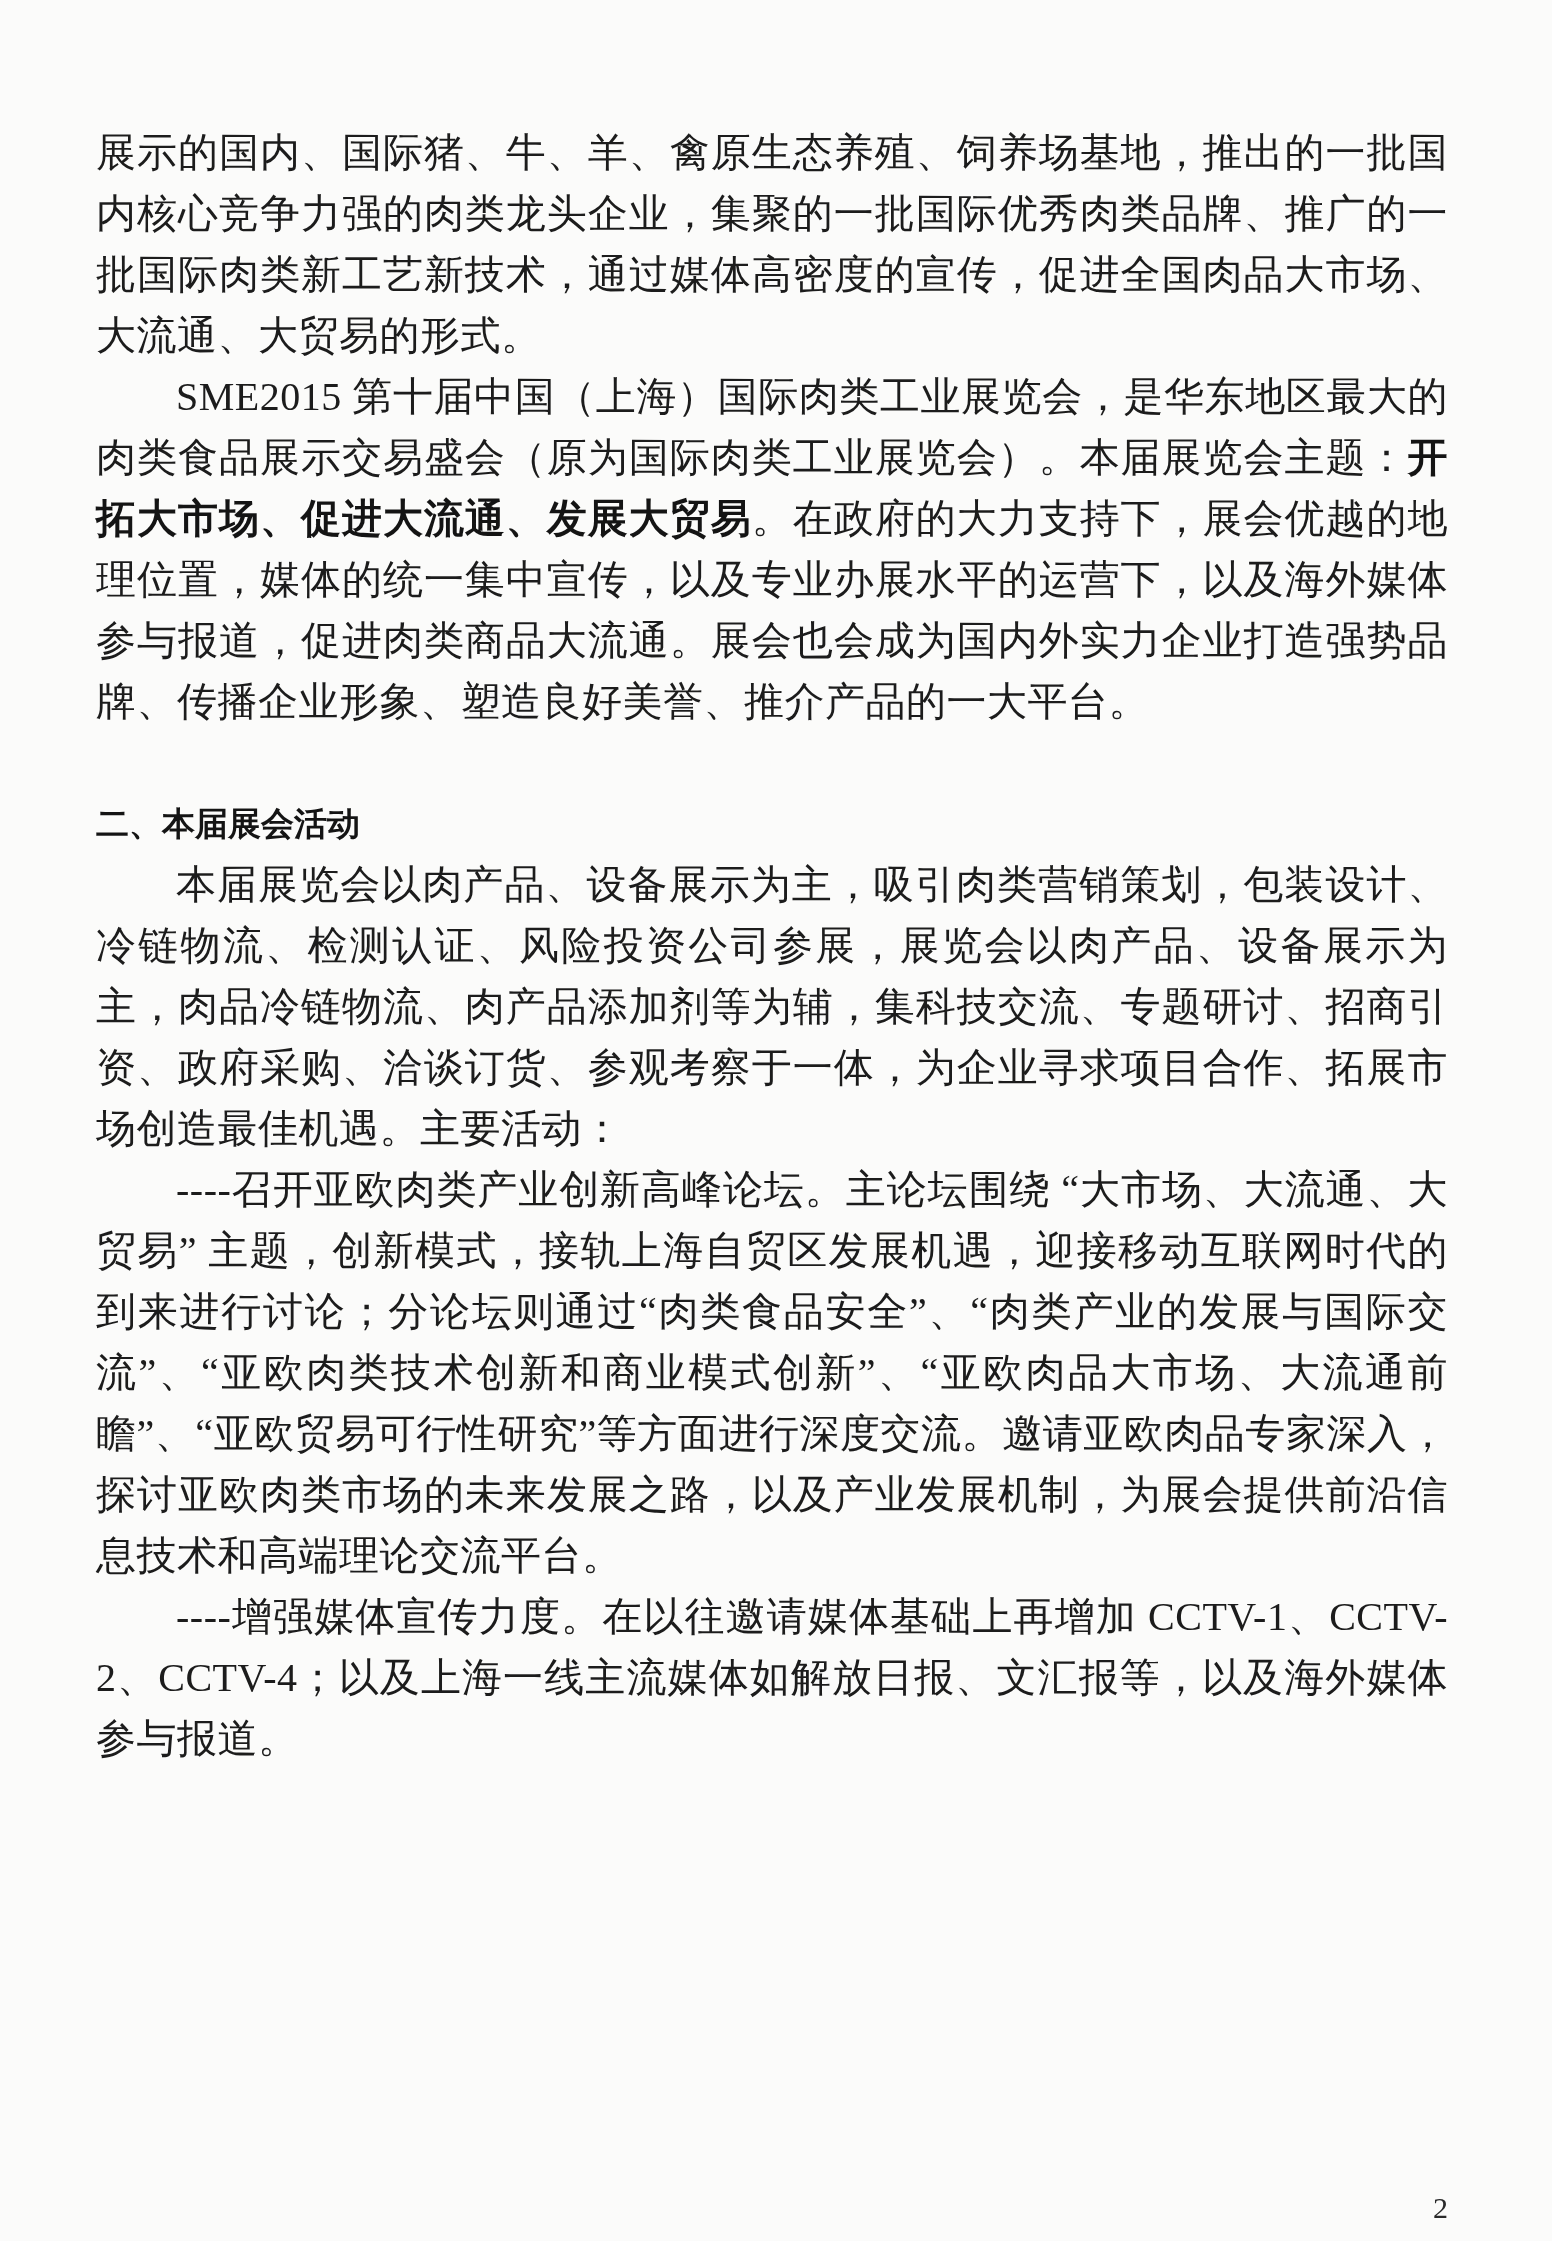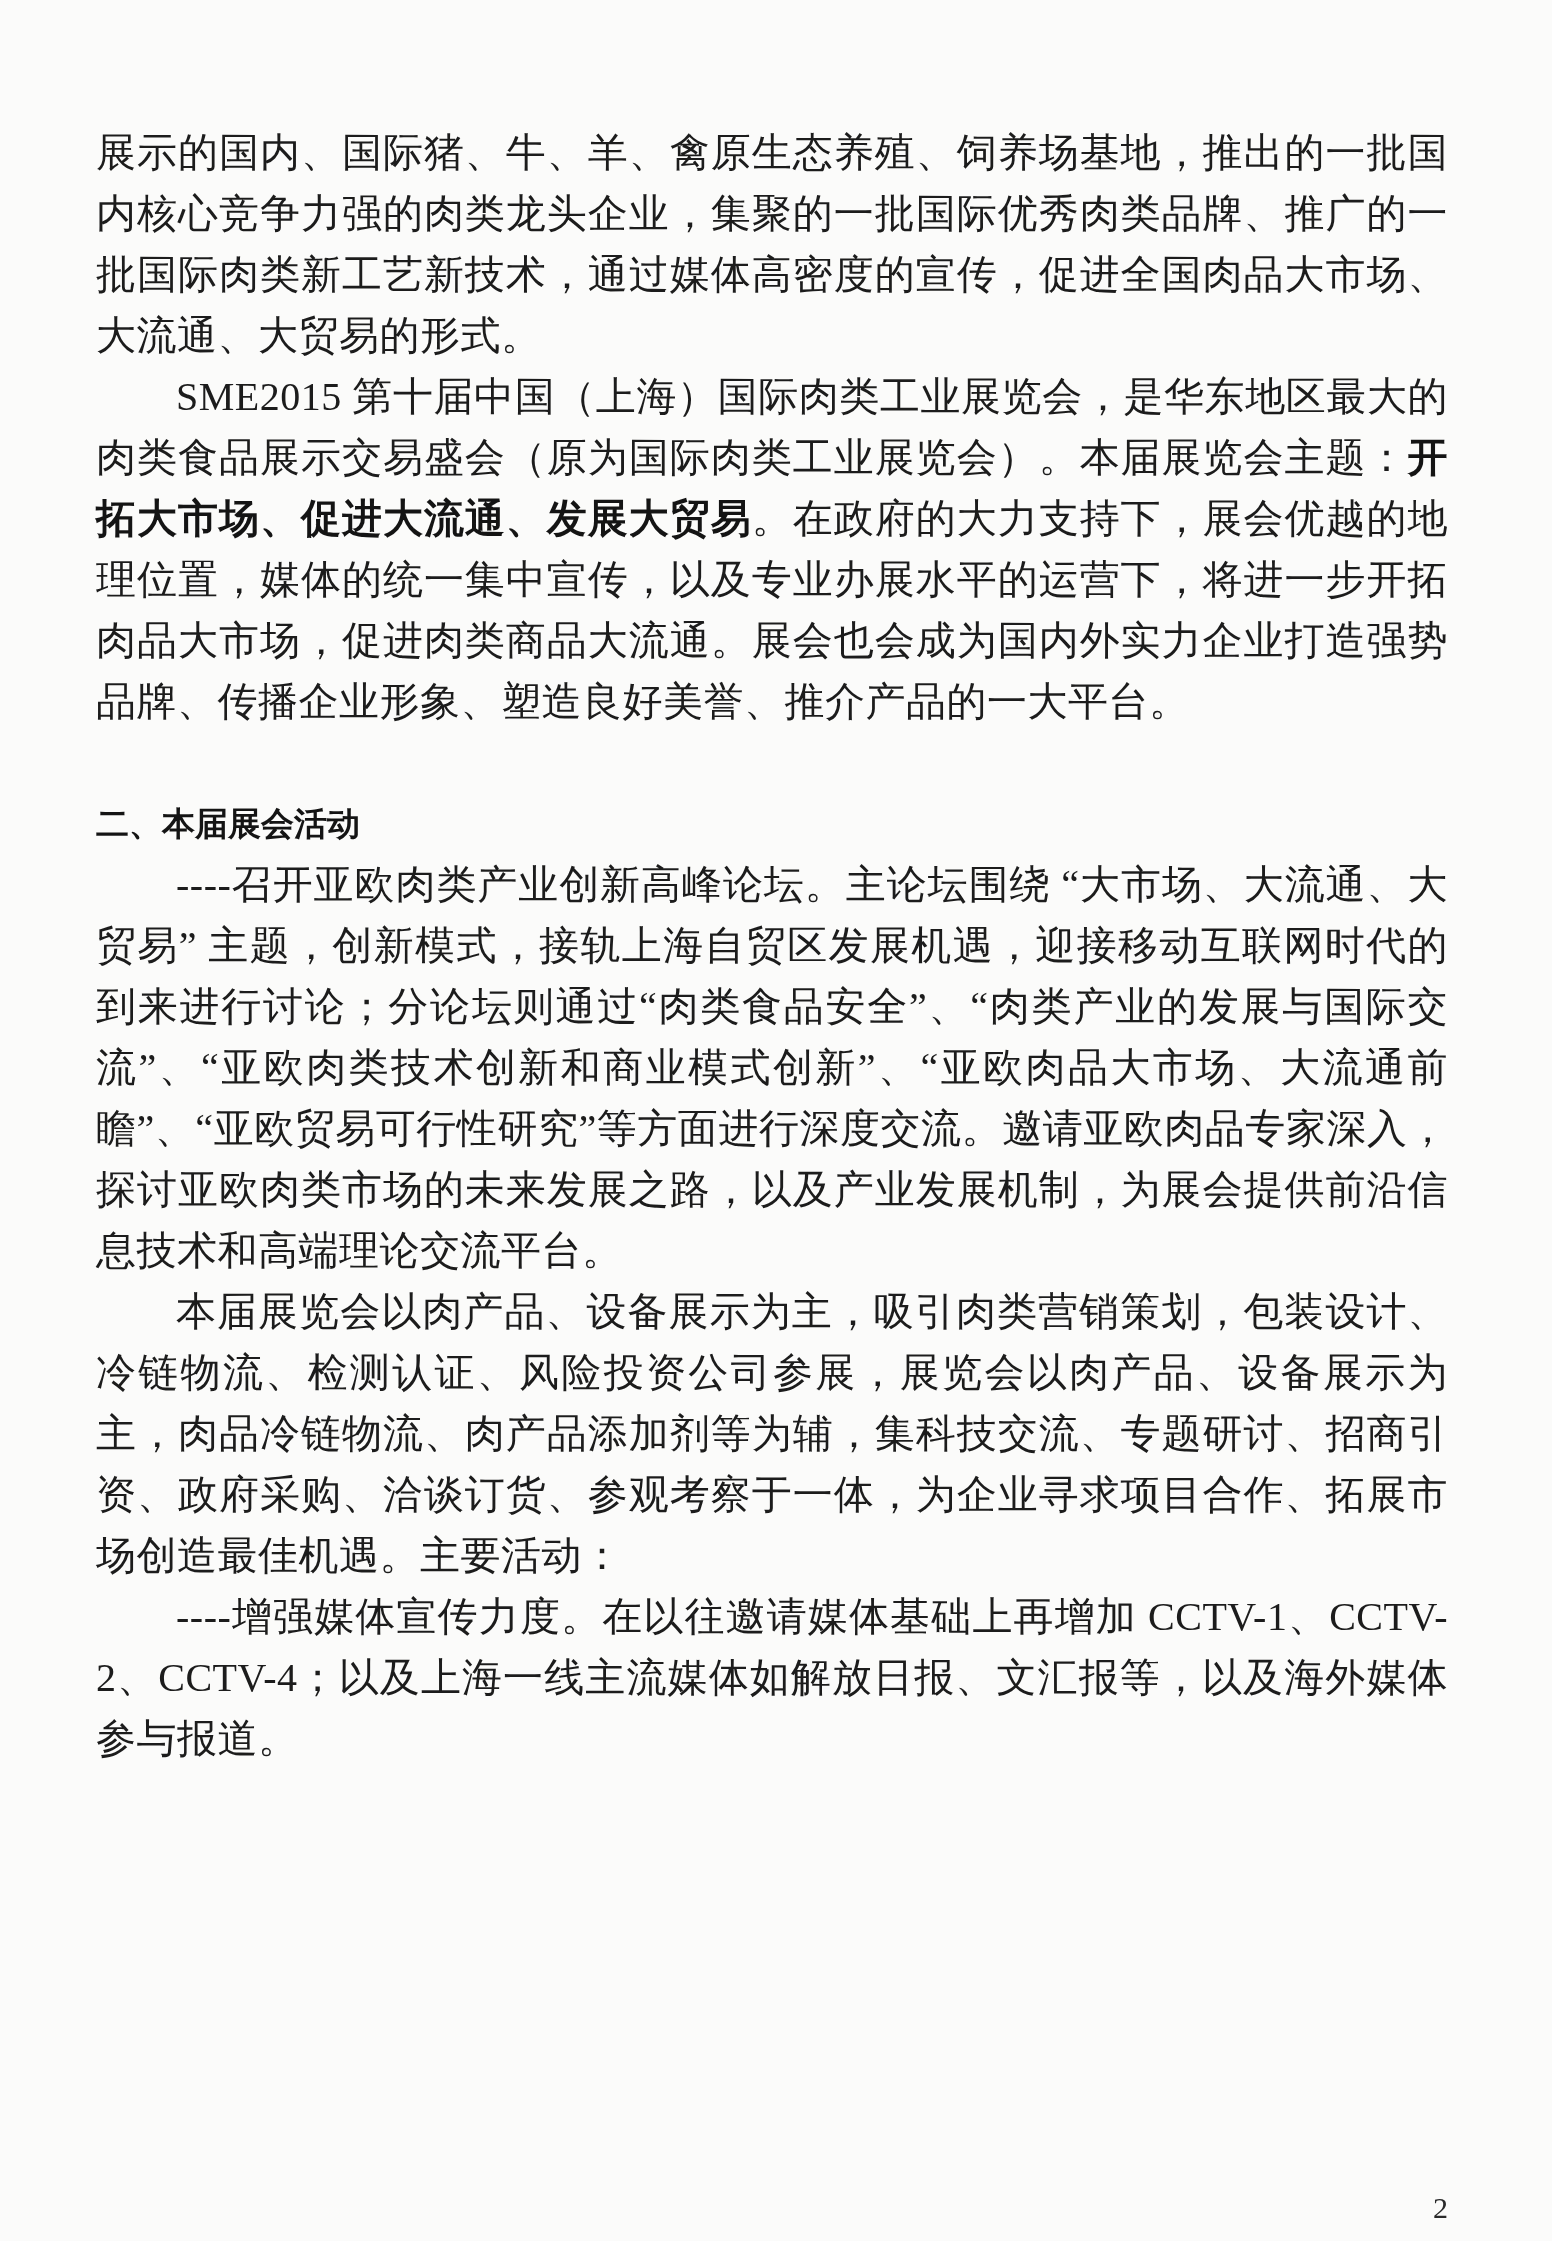--- a/index.html
+++ b/index.html
@@ -58,20 +58,20 @@
     line-height: 34px;
     color: #2a2a2a;
   }
 </style>
 </head>
 <body>
 
 <div class="page">
   <div class="doc-body">
       <p class="doc-paragraph"><span class="run">展示的国内、国际猪、牛、羊、禽原生态养殖、饲养场基地，推出的一批国内核心竞争力强的肉类龙头企业，集聚的一批国际优秀肉类品牌、推广的一批国际肉类新工艺新技术，通过媒体高密度的宣传，促进全国肉品大市场、大流通、大贸易的形式。</span></p>
-      <p class="doc-paragraph indent"><span class="run">SME2015 第十届中国（上海）国际肉类工业展览会，是华东地区最大的肉类食品展示交易盛会（原为国际肉类工业展览会）。本届展览会主题：</span><span class="run run-bold">开拓大市场、促进大流通、发展大贸易</span><span class="run">。在政府的大力支持下，展会优越的地理位置，媒体的统一集中宣传，以及专业办展水平的运营下，将进一步开拓肉品大市场，促进肉类商品大流通。展会也会成为国内外实力企业打造强势品牌、传播企业形象、塑造良好美誉、推介产品的一大平台。</span></p>
+      <p class="doc-paragraph indent"><span class="run">SME2015 第十届中国（上海）国际肉类工业展览会，是华东地区最大的肉类食品展示交易盛会（原为国际肉类工业展览会）。本届展览会主题：</span><span class="run run-bold">开拓大市场、促进大流通、发展大贸易</span><span class="run">。在政府的大力支持下，展会优越的地理位置，媒体的统一集中宣传，以及专业办展水平的运营下，以及海外媒体参与报道，促进肉类商品大流通。展会也会成为国内外实力企业打造强势品牌、传播企业形象、塑造良好美誉、推介产品的一大平台。</span></p>
       <h2 class="doc-heading">二、本届展会活动</h2>
+      <p class="doc-paragraph indent"><span class="run">本届展览会以肉产品、设备展示为主，吸引肉类营销策划，包装设计、冷链物流、检测认证、风险投资公司参展，展览会以肉产品、设备展示为主，肉品冷链物流、肉产品添加剂等为辅，集科技交流、专题研讨、招商引资、政府采购、洽谈订货、参观考察于一体，为企业寻求项目合作、拓展市场创造最佳机遇。主要活动：</span></p>
       <p class="doc-paragraph indent"><span class="run">----召开亚欧肉类产业创新高峰论坛。主论坛围绕 “大市场、大流通、大贸易” 主题，创新模式，接轨上海自贸区发展机遇，迎接移动互联网时代的到来进行讨论；分论坛则通过“肉类食品安全”、“肉类产业的发展与国际交流”、“亚欧肉类技术创新和商业模式创新”、“亚欧肉品大市场、大流通前瞻”、“亚欧贸易可行性研究”等方面进行深度交流。邀请亚欧肉品专家深入，探讨亚欧肉类市场的未来发展之路，以及产业发展机制，为展会提供前沿信息技术和高端理论交流平台。</span></p>
-      <p class="doc-paragraph indent"><span class="run">本届展览会以肉产品、设备展示为主，吸引肉类营销策划，包装设计、冷链物流、检测认证、风险投资公司参展，展览会以肉产品、设备展示为主，肉品冷链物流、肉产品添加剂等为辅，集科技交流、专题研讨、招商引资、政府采购、洽谈订货、参观考察于一体，为企业寻求项目合作、拓展市场创造最佳机遇。主要活动：</span></p>
       <p class="doc-paragraph indent"><span class="run">----增强媒体宣传力度。在以往邀请媒体基础上再增加 CCTV-1、CCTV-2、CCTV-4；以及上海一线主流媒体如解放日报、文汇报等，以及海外媒体参与报道。</span></p>
     </div>
   <div class="page-number">2</div>
 </div>
 
 </body></html>

